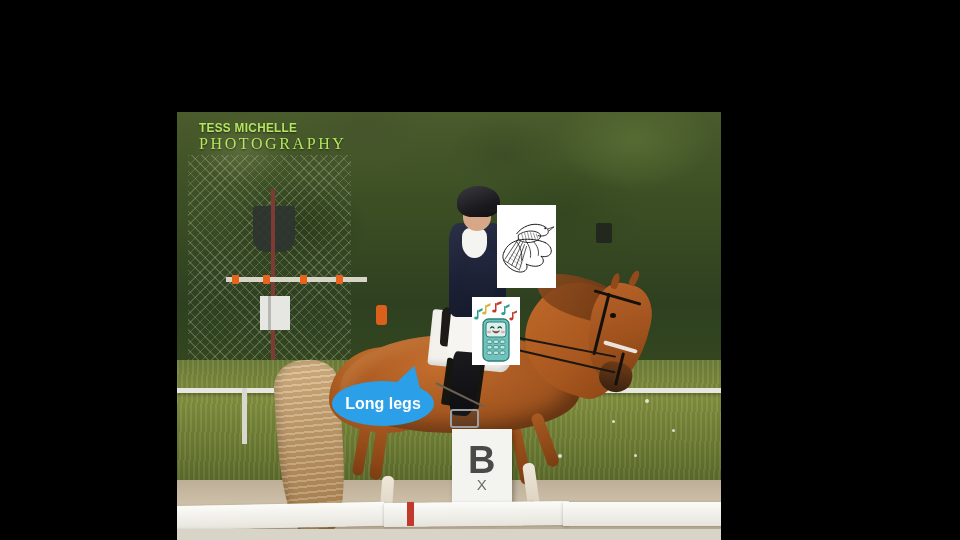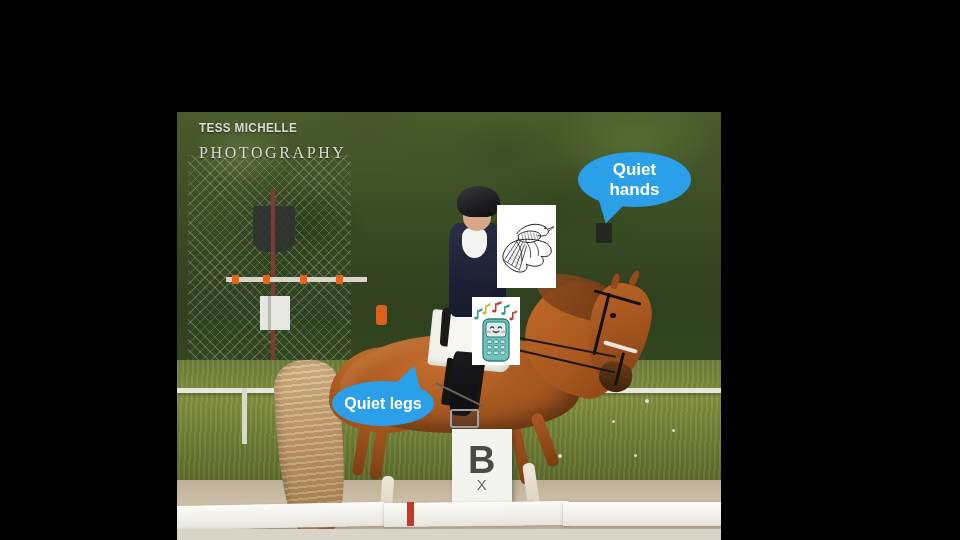--- a/index.html
+++ b/index.html
@@ -119,24 +119,24 @@
   .lm-letter{font-family:"Liberation Sans",sans-serif;font-weight:bold;font-size:38px;color:#4a4a4a;line-height:34px;}
   .lm-sub{font-family:"Liberation Sans",sans-serif;font-size:15px;color:#6b6b6b;line-height:15px;}
   .lm-leg{position:absolute;left:46%;top:78%;width:6px;height:24%;background:#ded9cf;}
 
   
   .board{position:absolute;background:linear-gradient(180deg,#fbfbf8 0%,#e6e4dc 100%);
     box-shadow:0 1px 3px rgba(0,0,0,.25);}
   .board-red{position:absolute;width:7px;background:#c0392b;}
 
   
-  #watermark{position:absolute;left:22px;top:8px;color:#e5e5e5;opacity:.92;}
+  #watermark{position:absolute;left:22px;top:8px;color:#bef264;opacity:.92;}
   .wm1{font-family:"Liberation Sans",sans-serif;font-weight:bold;font-size:13px;letter-spacing:.4px;
     transform:scaleX(.9);transform-origin:left;text-shadow:0 1px 2px rgba(0,0,0,.6);}
-  .wm2{font-family:"Liberation Serif",serif;font-size:16px;letter-spacing:2.6px;margin-top:9px;
+  .wm2{font-family:"Liberation Serif",serif;font-size:16px;letter-spacing:2.6px;margin-top:0;
     text-shadow:0 1px 2px rgba(0,0,0,.6);}
 
   
   .bubble{position:absolute;border-radius:50%;display:flex;align-items:center;justify-content:center;
     text-align:center;color:#fff;font-family:"Liberation Sans",sans-serif;font-weight:bold;}
   .bubble .tail{position:absolute;width:0;height:0;}
 
   #bubble-quiet{left:401px;top:40px;width:113px;height:55px;background:#2b9fe8;font-size:17px;line-height:20px;}
   #bubble-quiet .tail{left:18px;bottom:-17px;border-left:12px solid transparent;border-right:14px solid transparent;border-top:22px solid #2b9fe8;transform:rotate(12deg);}
 
@@ -341,26 +341,20 @@
           <rect x="30" y="97" width="10" height="7" rx="2.6"></rect>
           <rect x="43" y="97" width="10" height="7" rx="2.6"></rect>
           <rect x="56" y="97" width="10" height="7" rx="2.6"></rect>
           <rect x="30" y="108" width="10" height="7" rx="2.6"></rect>
           <rect x="43" y="108" width="10" height="7" rx="2.6"></rect>
           <rect x="56" y="108" width="10" height="7" rx="2.6"></rect>
         </g>
       </svg>
     </div>
 
-    <div class="bubble" id="bubble-quiet">
-      <span class="tail"></span>
-      <span class="nf">
-        <span>Quiet</span><br><span>hands</span>
-      </span>
-    </div>
 
     <div class="bubble" id="bubble-legs">
       <span class="tail"></span>
-      <span class="nf">Quiet legs</span>
+      <span class="nf">Long legs</span>
     </div>
 
   </div>
 </div>
 
 </body></html>

